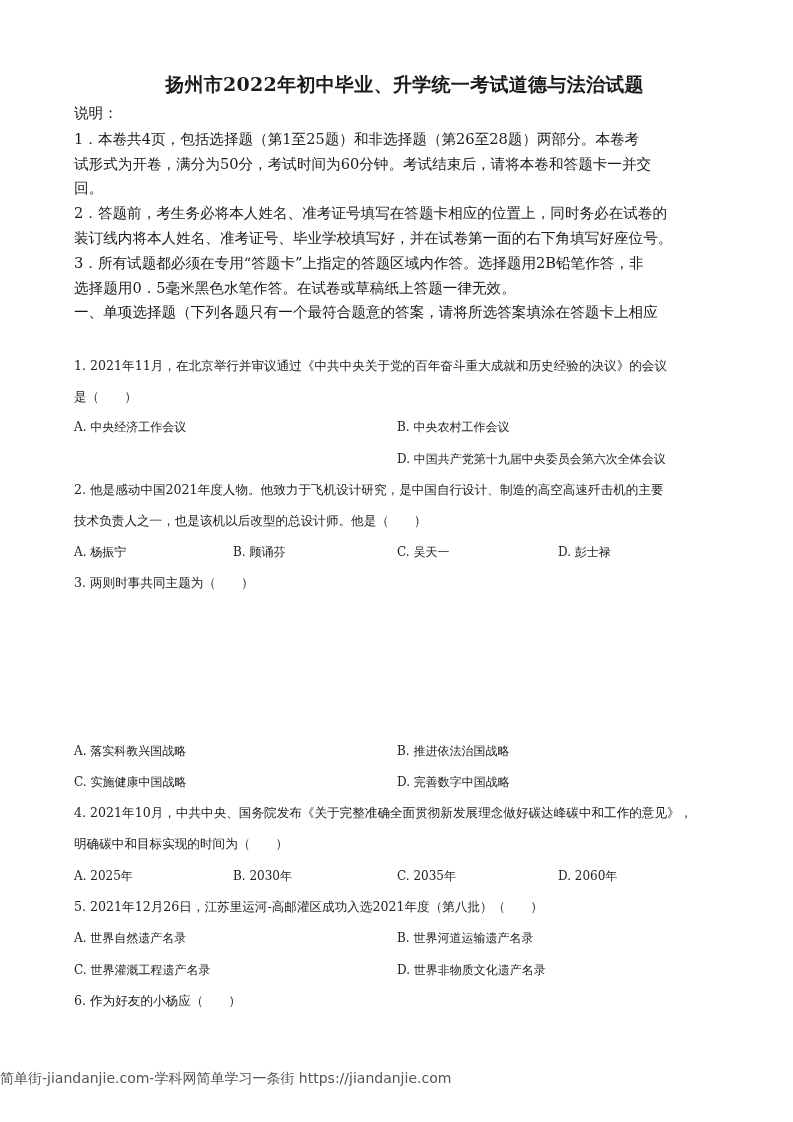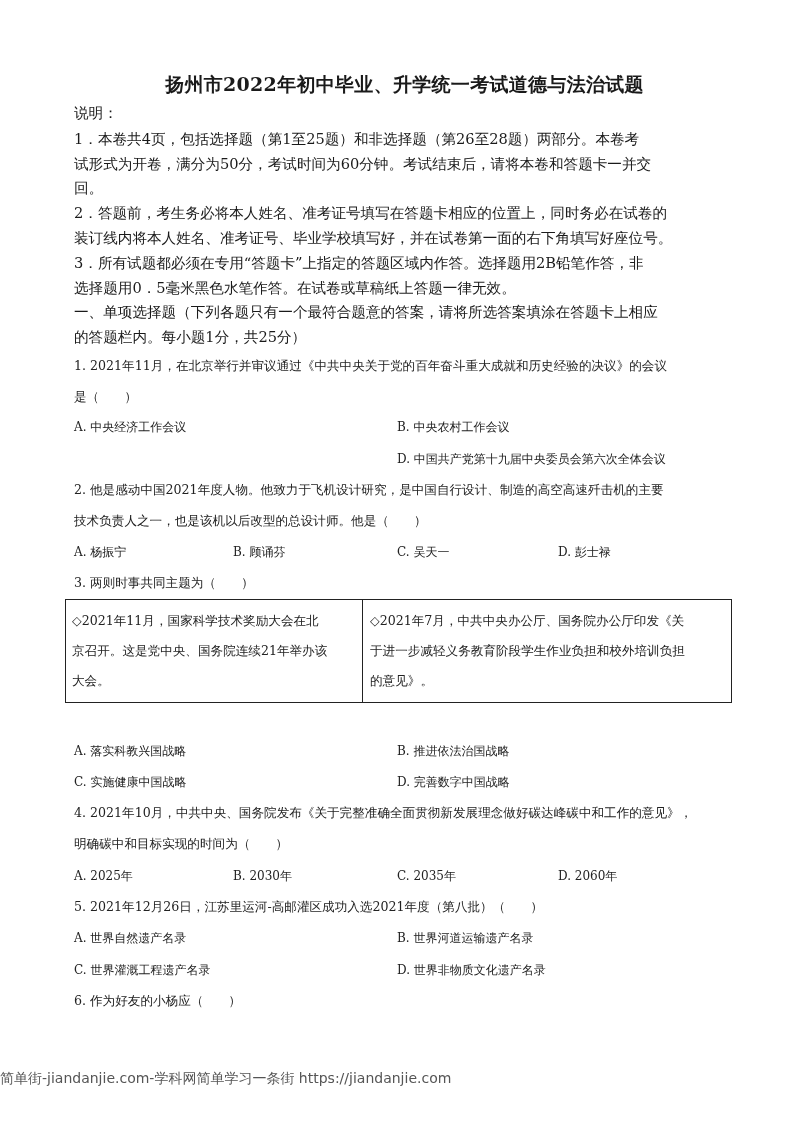--- a/index.html
+++ b/index.html
@@ -38,49 +38,35 @@
 
   <div class="line bold" style="top:104px">说明：</div>
   <div class="line bold" style="top:130px">1．本卷共4页，包括选择题（第1至25题）和非选择题（第26至28题）两部分。本卷考</div>
   <div class="line bold" style="top:155px">试形式为开卷，满分为50分，考试时间为60分钟。考试结束后，请将本卷和答题卡一并交</div>
   <div class="line bold" style="top:179px">回。</div>
   <div class="line bold" style="top:204px">2．答题前，考生务必将本人姓名、准考证号填写在答题卡相应的位置上，同时务必在试卷的</div>
   <div class="line bold" style="top:229px">装订线内将本人姓名、准考证号、毕业学校填写好，并在试卷第一面的右下角填写好座位号。</div>
   <div class="line bold" style="top:254px">3．所有试题都必须在专用“答题卡”上指定的答题区域内作答。选择题用2B铅笔作答，非</div>
   <div class="line bold" style="top:279px">选择题用0．5毫米黑色水笔作答。在试卷或草稿纸上答题一律无效。</div>
   <div class="line bold" style="top:303px">一、单项选择题（下列各题只有一个最符合题意的答案，请将所选答案填涂在答题卡上相应</div>
-  <div class="line bold" style="top:328px">的答题栏内。每小题1分，共25分）</div>
 
   <div class="line q" style="top:358px">1. 2021年11月，在北京举行并审议通过《中共中央关于党的百年奋斗重大成就和历史经验的决议》的会议</div>
   <div class="line q" style="top:389px">是（　　）</div>
   <div class="opt" style="left:74px; top:419px">A. 中央经济工作会议</div>
   <div class="opt" style="left:397px; top:419px">B. 中央农村工作会议</div>
   <div class="opt" style="left:397px; top:451px">D. 中国共产党第十九届中央委员会第六次全体会议</div>
 
   <div class="line q" style="top:482px">2. 他是感动中国2021年度人物。他致力于飞机设计研究，是中国自行设计、制造的高空高速歼击机的主要</div>
   <div class="line q" style="top:513px">技术负责人之一，也是该机以后改型的总设计师。他是（　　）</div>
   <div class="opt" style="left:74px; top:544px">A. 杨振宁</div>
   <div class="opt" style="left:233px; top:544px">B. 顾诵芬</div>
   <div class="opt" style="left:397px; top:544px">C. 吴天一</div>
   <div class="opt" style="left:558px; top:544px">D. 彭士禄</div>
 
   <div class="line q" style="top:575px">3. 两则时事共同主题为（　　）</div>
-  <div class="box">
-    <div class="divider"></div>
-    <div class="cell left">
-      <div>◇2021年11月，国家科学技术奖励大会在北</div>
-      <div>京召开。这是党中央、国务院连续21年举办该</div>
-      <div>大会。</div>
-    </div>
-    <div class="cell right">
-      <div>◇2021年7月，中共中央办公厅、国务院办公厅印发《关</div>
-      <div>于进一步减轻义务教育阶段学生作业负担和校外培训负担</div>
-      <div>的意见》。</div>
-    </div>
-  </div>
   <div class="opt" style="left:74px; top:743px">A. 落实科教兴国战略</div>
   <div class="opt" style="left:397px; top:743px">B. 推进依法治国战略</div>
   <div class="opt" style="left:74px; top:774px">C. 实施健康中国战略</div>
   <div class="opt" style="left:397px; top:774px">D. 完善数字中国战略</div>
 
   <div class="line q" style="top:805px">4. 2021年10月，中共中央、国务院发布《关于完整准确全面贯彻新发展理念做好碳达峰碳中和工作的意见》，</div>
   <div class="line q" style="top:836px">明确碳中和目标实现的时间为（　　）</div>
   <div class="opt" style="left:74px; top:868px">A. 2025年</div>
   <div class="opt" style="left:233px; top:868px">B. 2030年</div>
   <div class="opt" style="left:397px; top:868px">C. 2035年</div>

